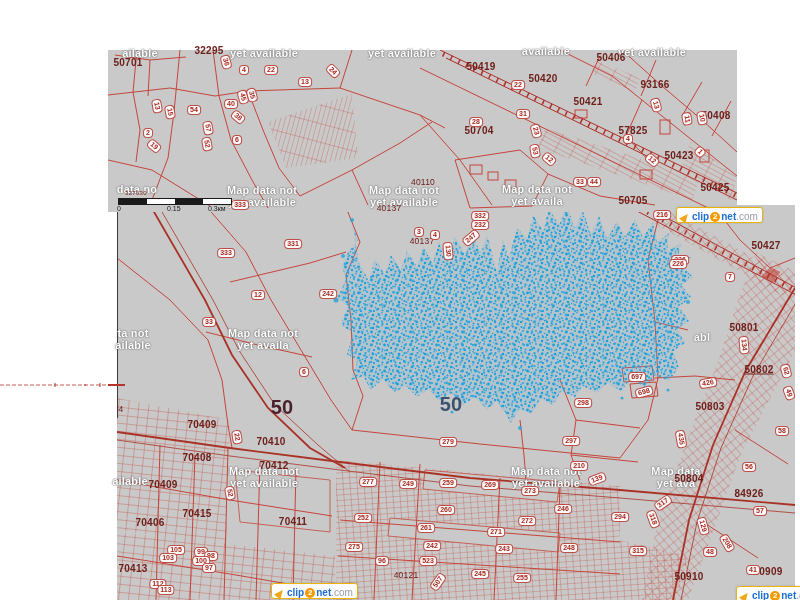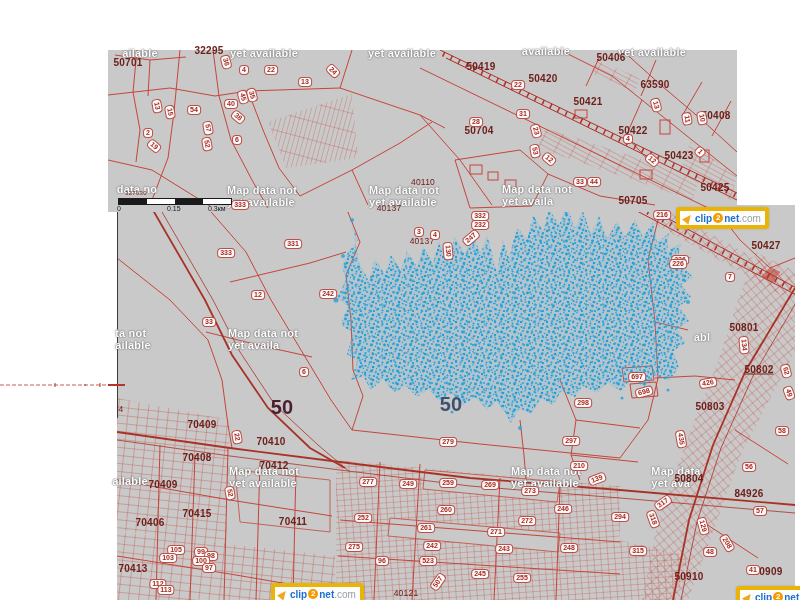--- a/index.html
+++ b/index.html
@@ -8,32 +8,32 @@
   #map-svg{position:absolute;left:0;top:0;}
   .layer{position:absolute;left:0;top:0;width:800px;height:600px;pointer-events:none;}
   .pill{position:absolute;background:rgba(255,255,255,.92);border:1px solid rgba(176,48,40,.85);
         border-radius:4px;color:#a8291f;font-size:7px;line-height:8px;padding:0 2px;
         font-weight:600;white-space:nowrap;}
   .zone{position:absolute;color:#6e201b;font-size:10px;font-weight:600;letter-spacing:.2px;white-space:nowrap;}
   .zone.sm{font-size:8.5px;font-weight:500;}
   .zone.big1{font-size:20px;font-weight:700;color:#4a1f2e;}
   .zone.big2{font-size:20px;font-weight:700;color:#3c5270;}
   .mapdata{position:absolute;color:#fdfdfd;font-weight:700;font-size:11px;line-height:12px;
-           white-space:pre;letter-spacing:.2px;
+           white-space:pre;text-align:center;letter-spacing:.2px;
            text-shadow:0 0 2px rgba(96,96,96,.9),0 0 1px rgba(96,96,96,.9);}
   .scalebar{position:absolute;left:118px;top:192px;width:118px;height:22px;font-size:7px;color:#1a1a1a;}
   .sb-coord{position:absolute;top:-2px;left:7px;font-size:6px;color:#7a2a22;letter-spacing:.3px;}
   .sb-bar{position:absolute;top:6px;left:0;width:112px;height:5px;border:1px solid #1a1a1a;
           display:flex;background:#fff;}
   .sb-seg{flex:1;background:#fff;}
   .sb-seg.dark{background:#1a1a1a;}
   .sb-ticks span{position:absolute;top:13px;}
   .sb-t0{left:-1px}.sb-t1{left:49px}.sb-t2{left:90px}
-  .wm{position:absolute;height:14px;background:rgba(255,255,255,.96);border:4px solid #eab308;
-      border-radius:3px;display:flex;align-items:center;padding:0 4px;font-size:10px;font-weight:700;
+  .wm{position:absolute;height:14px;background:rgba(255,255,255,.96);border:1px solid #eab308;
+      border-radius:3px;display:flex;align-items:flex-end;padding:0 4px;font-size:10px;font-weight:700;
       box-shadow:0 0 2px rgba(0,0,0,.18);text-decoration:none;cursor:pointer;}
   .wm-ico{width:0;height:0;border-left:4px solid transparent;border-right:4px solid transparent;
           border-bottom:9px solid #f0a818;transform:rotate(38deg);margin-right:3px;}
   .wm-clip,.wm-net{color:#1d6fd1;}
   .wm-2{background:#f59a00;color:#fff;border-radius:50%;width:10px;height:10px;line-height:10px;
         text-align:center;font-size:8px;margin:0 1px;font-weight:700;}
   .wm-com{color:#9aa0a8;font-weight:400;}
 </style>
 </head>
 <body>
@@ -251,23 +251,23 @@
 yet ava</div>
       <div class="mapdata" style="left: 130px; top: 481px; transform: translate(-50%, -50%);">ailable</div>
     </div>
 <div class="layer" id="zones-layer">
       <div class="zone" style="left: 128px; top: 62px; transform: translate(-50%, -50%);">50701</div>
       <div class="zone" style="left: 209px; top: 50px; transform: translate(-50%, -50%);">32295</div>
       <div class="zone" style="left: 481px; top: 66px; transform: translate(-50%, -50%);">50419</div>
       <div class="zone" style="left: 543px; top: 78px; transform: translate(-50%, -50%);">50420</div>
       <div class="zone" style="left: 588px; top: 101px; transform: translate(-50%, -50%);">50421</div>
       <div class="zone" style="left: 611px; top: 57px; transform: translate(-50%, -50%);">50406</div>
-      <div class="zone" style="left: 655px; top: 84px; transform: translate(-50%, -50%);">63590</div>
+      <div class="zone" style="left: 655px; top: 84px; transform: translate(-50%, -50%);">93166</div>
       <div class="zone" style="left: 716px; top: 115px; transform: translate(-50%, -50%);">50408</div>
-      <div class="zone" style="left: 633px; top: 130px; transform: translate(-50%, -50%);">50422</div>
+      <div class="zone" style="left: 633px; top: 130px; transform: translate(-50%, -50%);">57825</div>
       <div class="zone" style="left: 679px; top: 155px; transform: translate(-50%, -50%);">50423</div>
       <div class="zone" style="left: 715px; top: 187px; transform: translate(-50%, -50%);">50425</div>
       <div class="zone" style="left: 479px; top: 130px; transform: translate(-50%, -50%);">50704</div>
       <div class="zone" style="left: 633px; top: 200px; transform: translate(-50%, -50%);">50705</div>
       <div class="zone sm" style="left: 423px; top: 182px; transform: translate(-50%, -50%);">40110</div>
       <div class="zone sm" style="left: 389px; top: 208px; transform: translate(-50%, -50%);">40137</div>
       <div class="zone sm" style="left: 422px; top: 241px; transform: translate(-50%, -50%);">40137</div>
       <div class="zone" style="left: 766px; top: 245px; transform: translate(-50%, -50%);">50427</div>
       <div class="zone" style="left: 744px; top: 327px; transform: translate(-50%, -50%);">50801</div>
       <div class="zone" style="left: 759px; top: 369px; transform: translate(-50%, -50%); text-decoration: underline;">50802</div>
@@ -278,21 +278,21 @@
       <div class="zone" style="left: 689px; top: 576px; transform: translate(-50%, -50%);">50910</div>
       <div class="zone" style="left: 197px; top: 457px; transform: translate(-50%, -50%);">70408</div>
       <div class="zone" style="left: 202px; top: 424px; transform: translate(-50%, -50%);">70409</div>
       <div class="zone" style="left: 271px; top: 441px; transform: translate(-50%, -50%);">70410</div>
       <div class="zone" style="left: 274px; top: 465px; transform: translate(-50%, -50%);">70412</div>
       <div class="zone" style="left: 163px; top: 484px; transform: translate(-50%, -50%);">70409</div>
       <div class="zone" style="left: 197px; top: 513px; transform: translate(-50%, -50%); text-align: right;">70415</div>
       <div class="zone" style="left: 150px; top: 522px; transform: translate(-50%, -50%);">70406</div>
       <div class="zone" style="left: 293px; top: 521px; transform: translate(-50%, -50%);">70411</div>
       <div class="zone" style="left: 133px; top: 568px; transform: translate(-50%, -50%);">70413</div>
-      <div class="zone sm" style="left: 406px; top: 593px; transform: translate(-50%, -50%);">40121</div>
+      <div class="zone sm" style="left: 406px; top: 575px; transform: translate(-50%, -50%);">40121</div>
       <div class="zone sm" style="left: 121px; top: 409px; transform: translate(-50%, -50%);">4</div>
       <div class="zone big1" style="left: 282px; top: 407px; transform: translate(-50%, -50%);">50</div>
       <div class="zone big2" style="left: 451px; top: 404px; transform: translate(-50%, -50%);">50</div>
     </div>
 <div class="layer" id="pills-layer">
       <div class="pill" style="left: 157px; top: 106px; transform: translate(-50%, -50%) rotate(80deg);">13</div>
       <div class="pill" style="left: 170px; top: 112px; transform: translate(-50%, -50%) rotate(80deg);">15</div>
       <div class="pill" style="left: 194px; top: 110px; transform: translate(-50%, -50%);">54</div>
       <div class="pill" style="left: 208px; top: 128px; transform: translate(-50%, -50%) rotate(80deg);">57</div>
       <div class="pill" style="left: 207px; top: 144px; transform: translate(-50%, -50%) rotate(80deg);">52</div>

